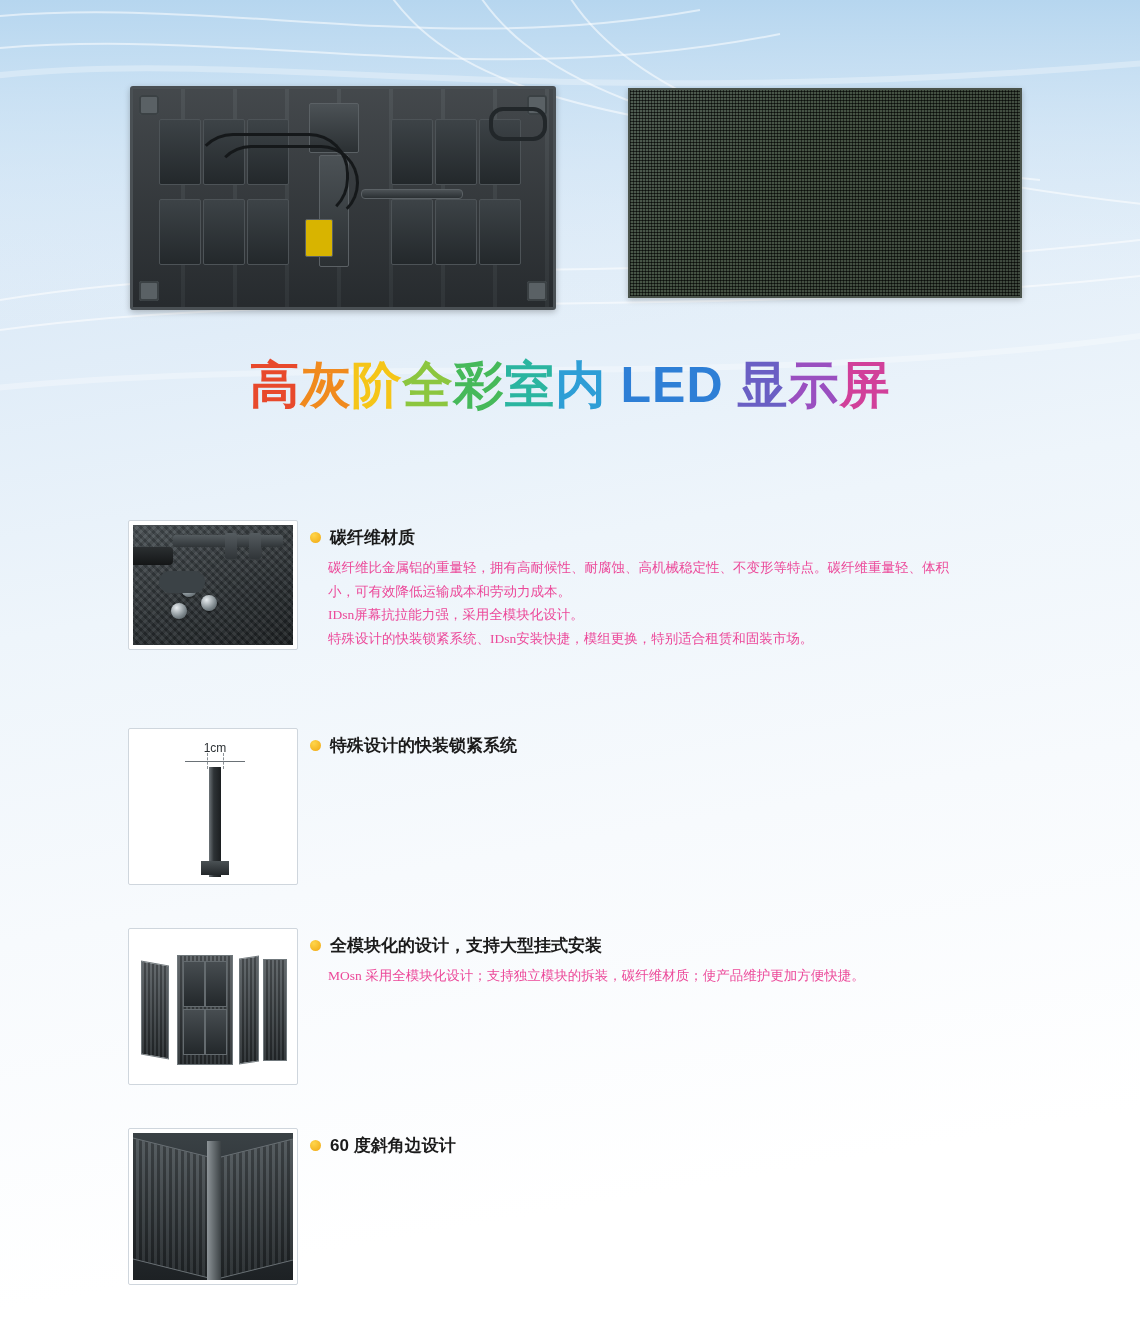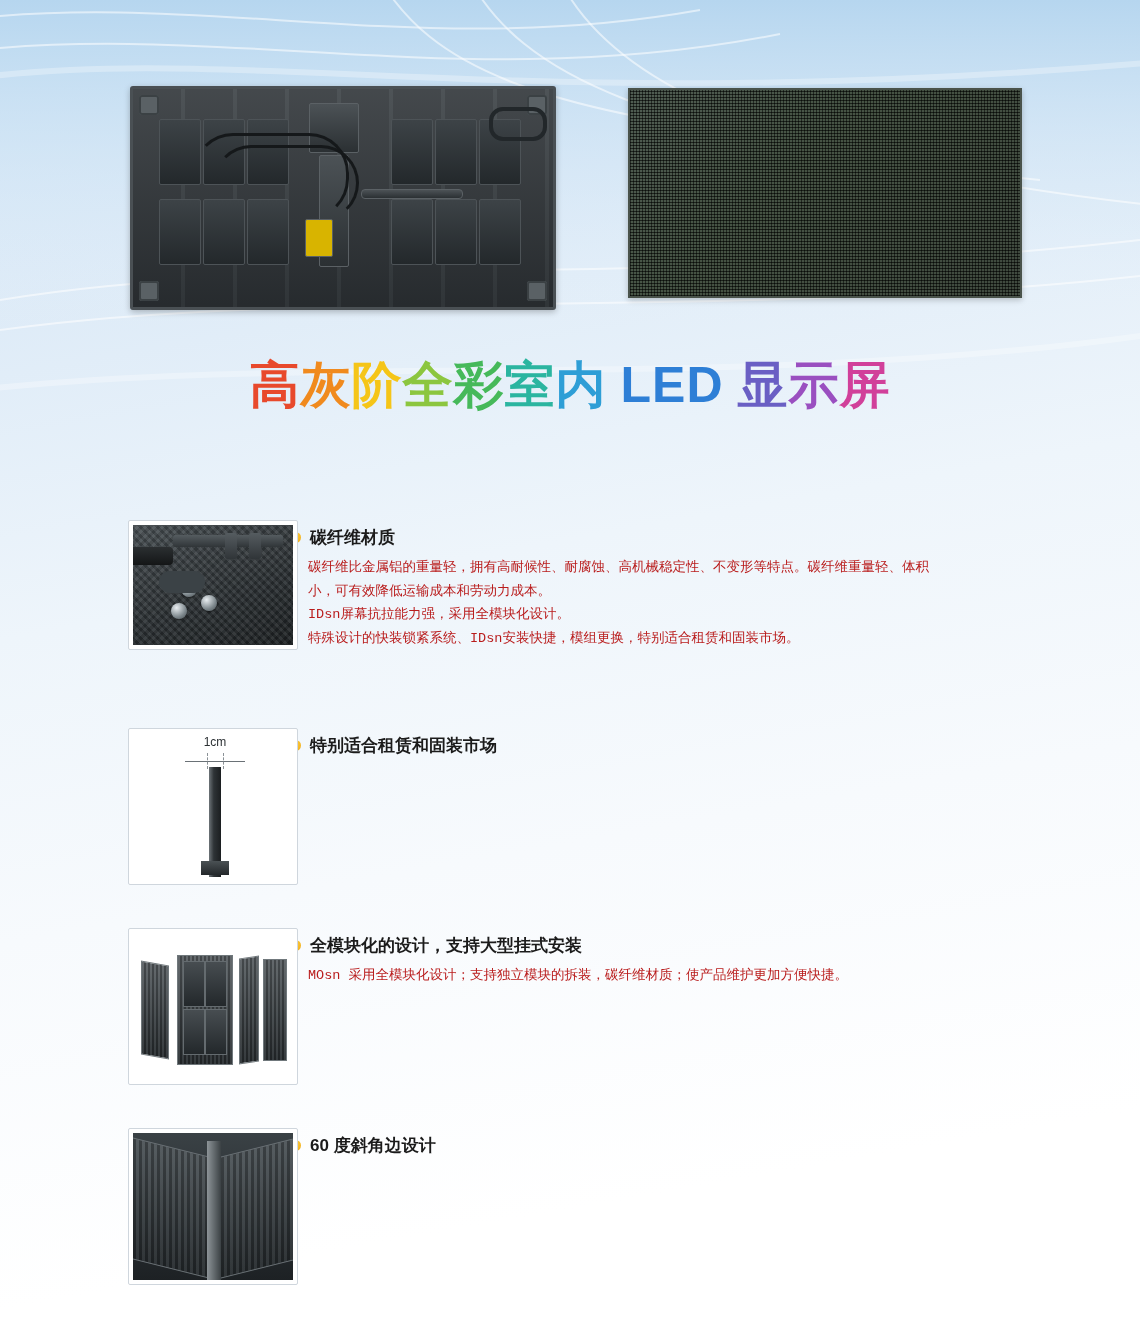--- a/index.html
+++ b/index.html
@@ -172,21 +172,21 @@
     border-top: 1px solid #6a7176;
   }
   .t2 .tick {
     position: absolute;
     top: 20px;
     width: 0; height: 16px;
     border-left: 1px dashed #8a9196;
   }
   .t2 .label-1cm {
     position: absolute;
-    left: 46px; top: 2px;
+    left: 46px; top: 8px;
     width: 72px;
     text-align: center;
     font-size: 12px;
     color: #2c3134;
     font-family: "Liberation Sans", sans-serif;
   }
 
   
   .t3 { background: #fff; }
   .t3 .cab {
@@ -216,21 +216,21 @@
   .t4 .wl { transform: skewY(14deg); }
   .t4 .wr { transform: skewY(-14deg); }
   .t4 .spine {
     position: absolute;
     left: 74px; top: 8px;
     width: 14px; height: 140px;
     background: linear-gradient(90deg, #8d9498, #3b4144);
   }
 
   .ftext {
-    margin-left: 10px;
+    margin-left: 30px;
     padding-top: 6px;
     flex: 1 1 auto;
   }
   .fhead {
     display: flex;
     align-items: center;
     font-size: 17px;
     font-weight: bold;
     color: #1b1b1b;
     margin-bottom: 7px;
@@ -240,22 +240,22 @@
     width: 11px; height: 11px;
     border-radius: 50%;
     background: radial-gradient(circle at 35% 30%, #ffd54a, #f0a812);
     margin-right: 9px;
     margin-left: -18px;
     flex: 0 0 auto;
   }
   .fbody {
     font-size: 13.5px;
     line-height: 1.75;
-    color: #b91c1c;
-    font-family: Liberation Mono, monospace;
+    color: #ec4899;
+    font-family: Liberation Serif, serif;
   }
   .fbody p { margin: 0; }
 </style>
 </head>
 <body>
 
 <div class="sky">
   <svg width="1140" height="520" viewBox="0 0 1140 520" xmlns="http://www.w3.org/2000/svg">
     <defs>
       <linearGradient id="g1" x1="0" y1="0" x2="0" y2="1">
@@ -348,21 +348,21 @@
       <div class="dimline"></div>
       <div class="tick" style="left:74px;"></div>
       <div class="tick" style="left:90px;"></div>
       <div class="bar"></div>
       <div class="foot"></div>
     </div>
   </div>
   <div class="ftext">
     <div class="fhead">
       <span class="dot"></span>
-      <span>特别适合租赁和固装市场</span>
+      <span>特殊设计的快装锁紧系统</span>
     </div>
   </div>
 </div>
 
 <div class="feature f3">
   <div class="thumb">
     <div class="thumb-inner t3">
       <div class="cab" style="left:8px; top:30px; width:26px; height:92px; transform: skewY(10deg);"></div>
       <div class="cab" style="left:44px; top:22px; width:54px; height:108px;"></div>
       <div class="mod" style="left:50px; top:28px; width:20px; height:44px;"></div>

